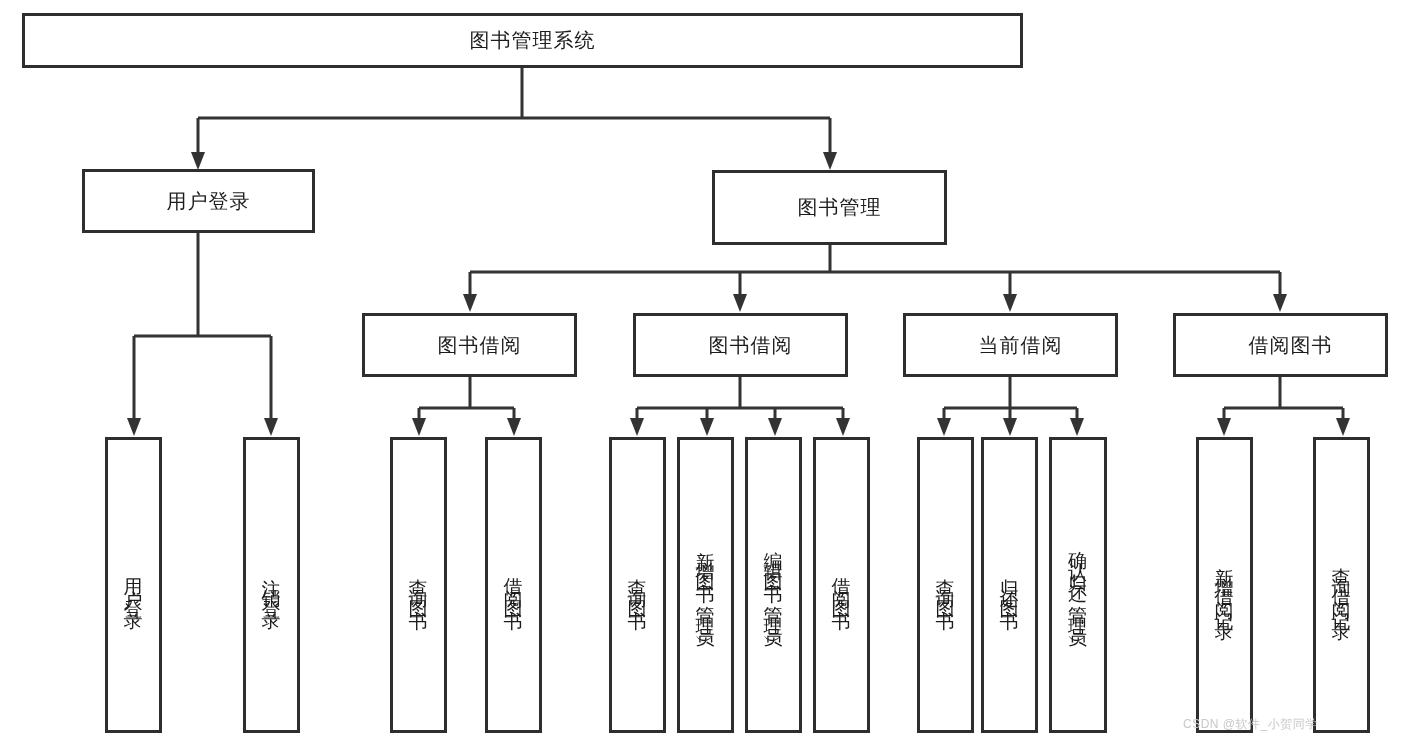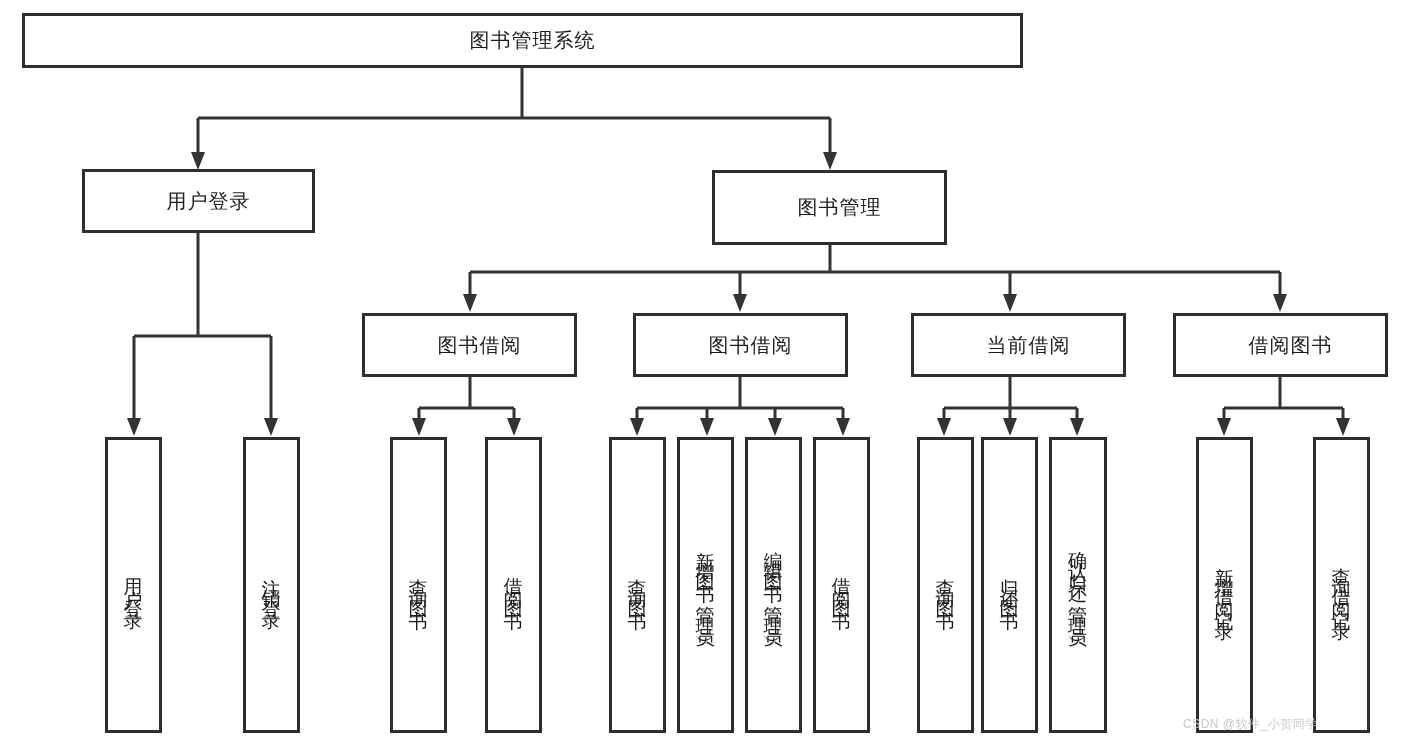--- a/index.html
+++ b/index.html
@@ -98,21 +98,21 @@
     </g>
   </svg>
 
   <div class="node h-node" style="left:22px; top:13px; width:1001px; height:55px;">图书管理系统</div>
 
   <div class="node h-node" style="left:82px; top:169px; width:233px; height:64px;">用户登录</div>
   <div class="node h-node" style="left:712px; top:170px; width:235px; height:75px;">图书管理</div>
 
   <div class="node h-node" style="left:362px; top:313px; width:215px; height:64px;">图书借阅</div>
   <div class="node h-node" style="left:633px; top:313px; width:215px; height:64px;">图书借阅</div>
-  <div class="node h-node" style="left:903px; top:313px; width:215px; height:64px;margin-left:8px;">当前借阅</div>
+  <div class="node h-node" style="left:903px; top:313px; width:215px; height:64px;">当前借阅</div>
   <div class="node h-node" style="left:1173px; top:313px; width:215px; height:64px;">借阅图书</div>
 
   <div class="node v-node" style="left:105px; top:437px; width:57px; height:296px;">
     <span>用户登录</span>
   </div>
   <div class="node v-node" style="left:243px; top:437px; width:57px; height:296px;">
     <span>注销登录</span>
   </div>
 
   <div class="node v-node" style="left:390px; top:437px; width:57px; height:296px;">

